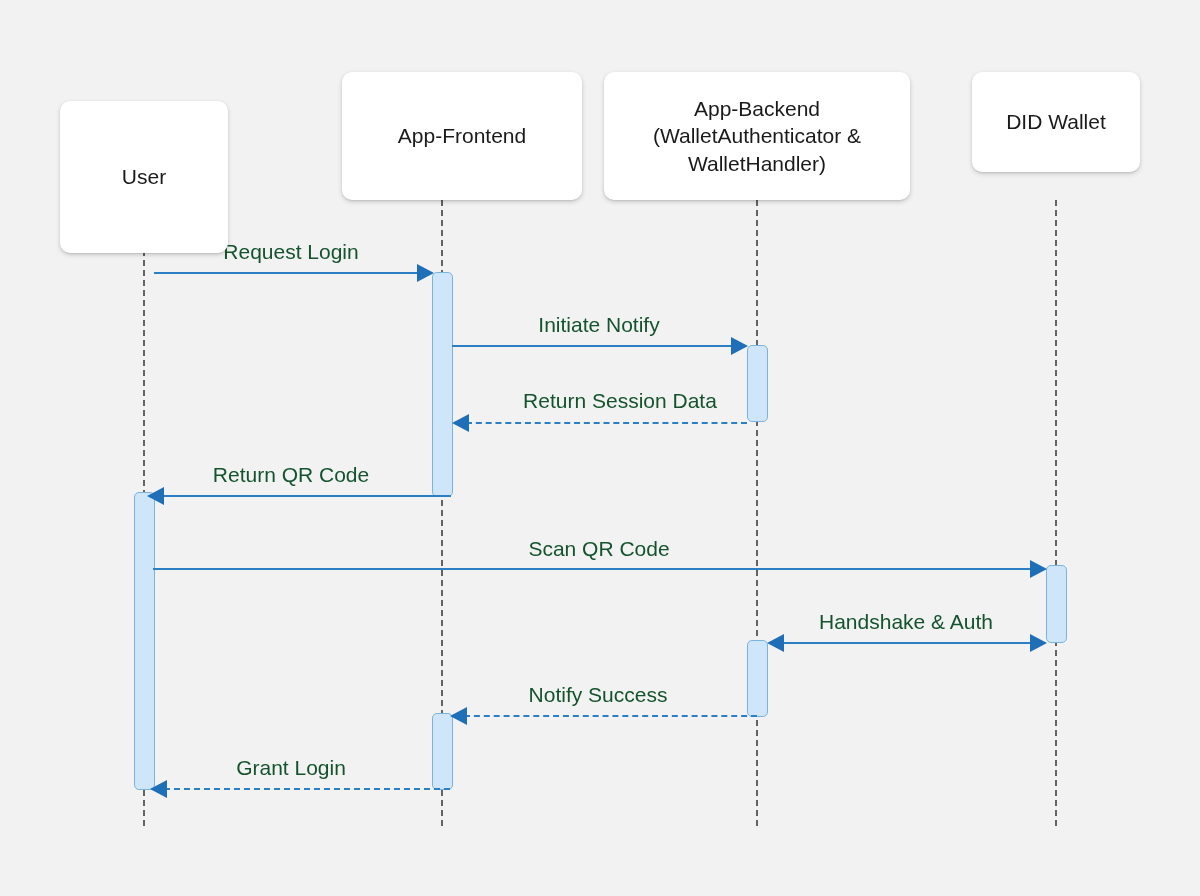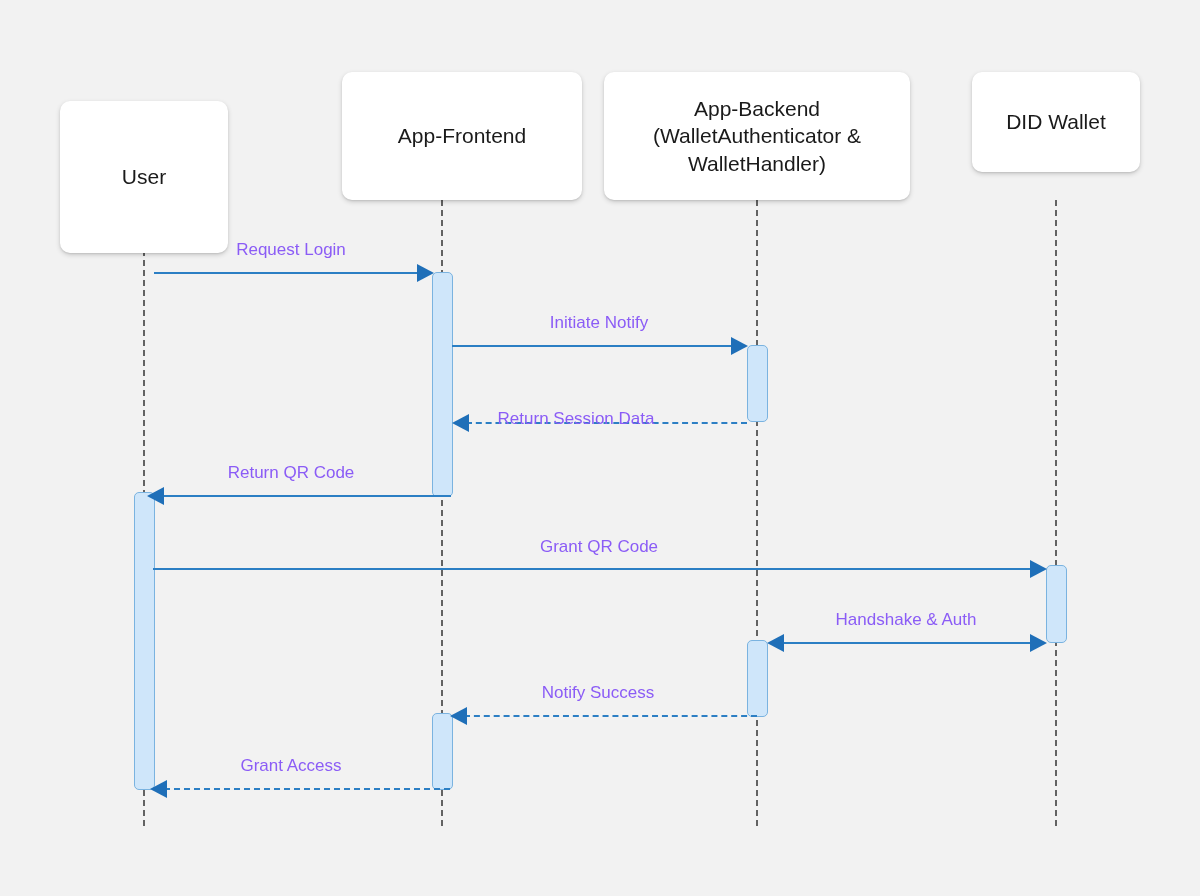--- a/index.html
+++ b/index.html
@@ -40,22 +40,22 @@
   }
   .activation {
     position: absolute;
     background: #cfe6fa;
     border: 1.5px solid #7ab3e0;
     border-radius: 5px;
     box-sizing: border-box;
   }
   .msg-label {
     position: absolute;
-    font-size: 17px;
-    color: #8b5cf6;
+    font-size: 21px;
+    color: #14532d;
     white-space: nowrap;
     text-align: center;
     transform: translateX(-50%);
   }
   .msg-line {
     position: absolute;
     height: 0;
   }
   .msg-line.solid {
     border-top: 2.6px solid #2c7fc4;
@@ -99,37 +99,37 @@
     </div>
   <div id="messages-layer">
       <div class="msg-line solid" style="left: 154px; top: 272px; width: 265px;"></div>
       <div class="arrowhead right" style="top: 264px; left: 417px;"></div>
       <div class="msg-label" style="left: 291px; top: 240px;">Request Login</div>
       <div class="msg-line solid" style="left: 452px; top: 345px; width: 281px;"></div>
       <div class="arrowhead right" style="top: 337px; left: 731px;"></div>
       <div class="msg-label" style="left: 599px; top: 313px;">Initiate Notify</div>
       <div class="msg-line dashed" style="left: 466px; top: 422px; width: 281px;"></div>
       <div class="arrowhead left" style="top: 414px; left: 452px;"></div>
-      <div class="msg-label" style="left: 576px; top: 389px; margin-top: 20px;">Return Session Data</div>
+      <div class="msg-label" style="left: 620px; top: 389px;">Return Session Data</div>
       <div class="msg-line solid" style="left: 161px; top: 495px; width: 290px;"></div>
       <div class="arrowhead left" style="top: 487px; left: 147px;"></div>
       <div class="msg-label" style="left: 291px; top: 463px;">Return QR Code</div>
       <div class="msg-line solid" style="left: 153px; top: 568px; width: 879px;"></div>
       <div class="arrowhead right" style="top: 560px; left: 1030px;"></div>
-      <div class="msg-label" style="left: 599px; top: 537px;">Grant QR Code</div>
+      <div class="msg-label" style="left: 599px; top: 537px;">Scan QR Code</div>
       <div class="msg-line solid" style="left: 781px; top: 642px; width: 251px;"></div>
       <div class="arrowhead left" style="top: 634px; left: 767px;"></div>
       <div class="arrowhead right" style="top: 634px; left: 1030px;"></div>
       <div class="msg-label" style="left: 906px; top: 610px; text-align: center;">Handshake &amp; Auth</div>
       <div class="msg-line dashed" style="left: 464px; top: 715px; width: 293px;"></div>
       <div class="arrowhead left" style="top: 707px; left: 450px;"></div>
       <div class="msg-label" style="left: 598px; top: 683px;">Notify Success</div>
       <div class="msg-line dashed" style="left: 164px; top: 788px; width: 286px;"></div>
       <div class="arrowhead left" style="top: 780px; left: 150px;"></div>
-      <div class="msg-label" style="left: 291px; top: 756px;">Grant Access</div>
+      <div class="msg-label" style="left: 291px; top: 756px;">Grant Login</div>
     </div>
   <div id="participants-layer">
       <div class="participant-box" style="left: 60px; top: 72px; width: 168px; height: 152px; margin-top: 29px;">
         <div class="participant-label">User</div>
       </div>
       <div class="participant-box" style="left: 342px; top: 72px; width: 240px; height: 128px;">
         <div class="participant-label">App-Frontend</div>
       </div>
       <div class="participant-box" style="left: 604px; top: 72px; width: 306px; height: 128px;">
         <div class="participant-label">App-Backend

